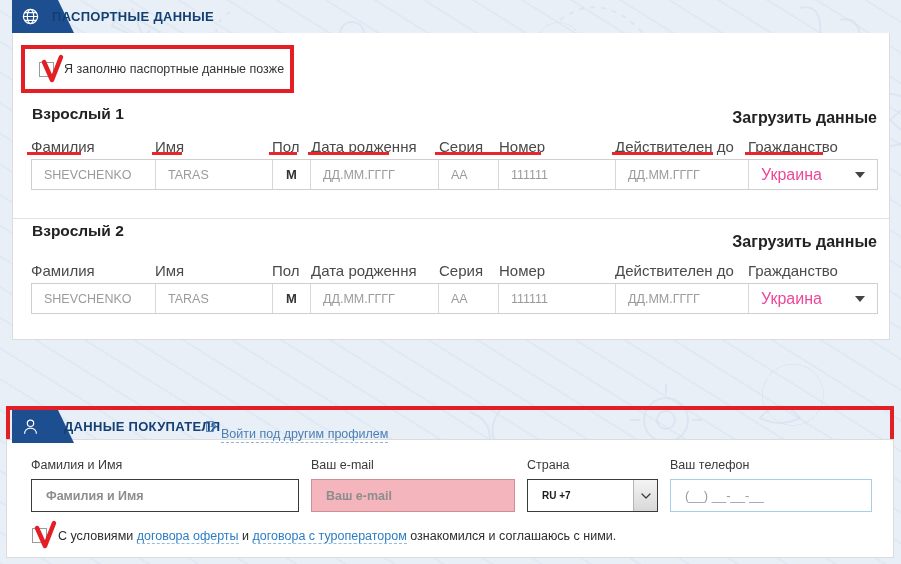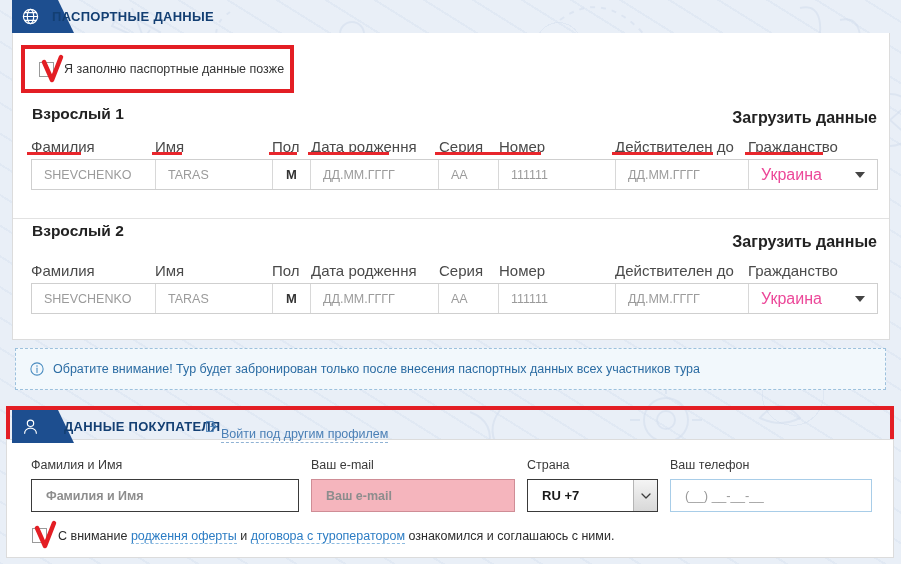--- a/index.html
+++ b/index.html
@@ -98,21 +98,21 @@
                 background:#fff; border:1px solid #dcdcdc; }
 
   .f-label{ position:absolute; font-size:12.5px; color:#3a3a3a; }
   .f-input{ position:absolute; height:33px; border:1px solid #3a3a3a; background:#fff;
             display:flex; align-items:center; padding-left:14px;
             font-size:12.5px; font-weight:bold; color:#8d8d8d; }
   .f-input.err{ background:#f5b5bd; border-color:#cf8d96; }
   .f-input.phone{ border:1px solid #a8cde8; color:#9a9a9a; font-weight:normal; font-size:13px;}
   .f-select{ position:absolute; height:33px; border:1px solid #3a3a3a; background:#fff;
              display:flex; align-items:center; justify-content:space-between;
-             padding-left:14px; font-size:13px; font-weight:bold; color:#1a1a1a; }
+             padding-left:14px; font-size:10px; font-weight:bold; color:#1a1a1a; }
   .sel-btn{ width:24px; height:31px; background:linear-gradient(#f4f4f4,#d8d8d8);
             border-left:1px solid #b5b5b5; display:flex; align-items:center; justify-content:center; }
 
   .agree{ position:absolute; left:32px; top:528px; display:flex; align-items:center; }
   .agree .txt{ margin-left:11px; font-size:12.5px; color:#2c2c2c; white-space:nowrap; }
   .dlink{ color:#2b7cc4; border-bottom:1px dashed #8ebbe0; cursor:pointer; }
 </style>
 </head>
 <body>
 
@@ -234,30 +234,20 @@
       <div class="cell" style="width:60px;">AA</div>
       <div class="cell" style="width:117px;">111111</div>
       <div class="cell" style="width:133px;">ДД.ММ.ГГГГ</div>
       <div class="cell sel" style="width:128px;">
         <span>Украина</span>
         <span class="caret"></span>
       </div>
     </div>
   </div>
 
-  <div class="notice">
-    <span class="i">
-      <svg width="14" height="14" viewBox="0 0 16 16" fill="none" stroke="#4a8cc0" stroke-width="1.2">
-        <circle cx="8" cy="8" r="7"></circle>
-          <path d="M8 7v5" stroke-linecap="round"></path>
-          <circle cx="8" cy="4.6" r=".9" fill="#4a8cc0" stroke="none"></circle>
-      </svg>
-    </span>
-    <span>Обратите внимание! Тур будет забронирован только после внесения паспортных данных всех участников тура</span>
-  </div>
 
   <div class="buyer-box"></div>
   <div class="buyer-panel"></div>
 
   <div class="sec-head" style="position:absolute;left:6px;top:410px;width:888px;">
     <div class="tab" style="left:6px;">
       <span class="tab-ico">
         <svg width="19" height="19" viewBox="0 0 24 24" fill="none" stroke="#ffffff" stroke-width="1.5">
           <circle cx="12" cy="8" r="4"></circle>
           <path d="M4.5 21c0-4.2 3.4-7 7.5-7s7.5 2.8 7.5 7"></path>
@@ -300,16 +290,16 @@
       <span>(__) __-__-__</span>
     </div>
   </div>
 
   <div class="agree">
     <span class="cbx">
       <svg width="30" height="30" viewBox="0 0 30 30">
         <path d="M7 8 L15 26 L24 3" fill="none" stroke="#e31e24" stroke-width="4.5" stroke-linecap="round" stroke-linejoin="round"></path>
       </svg>
     </span>
-    <span class="txt"><span>С внимание </span><span class="dlink">родження оферты</span><span> и </span><span class="dlink">договора с туроператором</span><span> ознакомился и соглашаюсь с ними.</span></span>
+    <span class="txt"><span>С условиями </span><span class="dlink">договора оферты</span><span> и </span><span class="dlink">договора с туроператором</span><span> ознакомился и соглашаюсь с ними.</span></span>
   </div>
 
 </div>
 
 </body></html>

